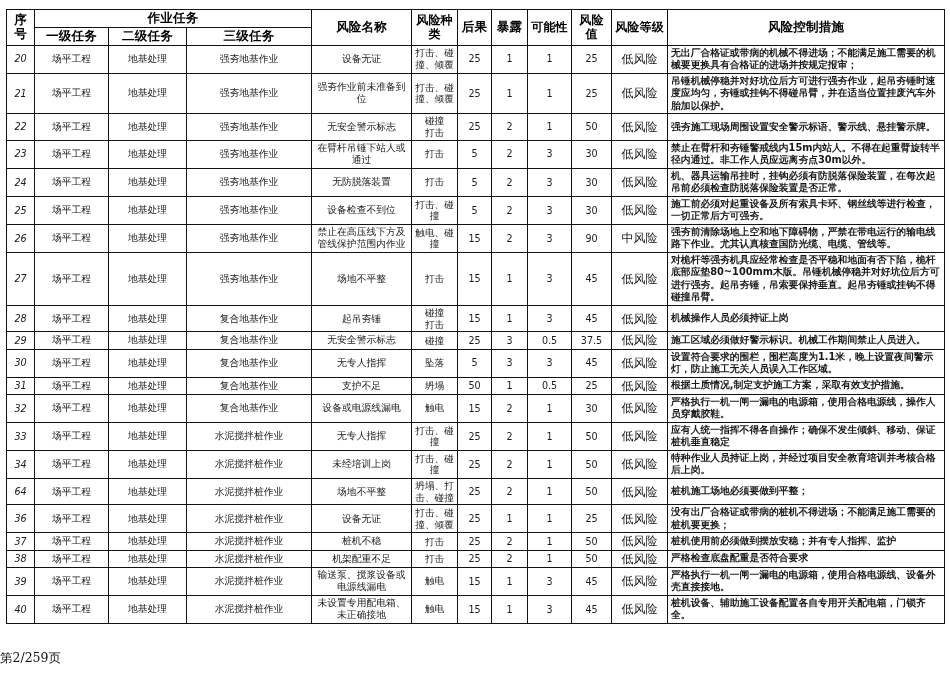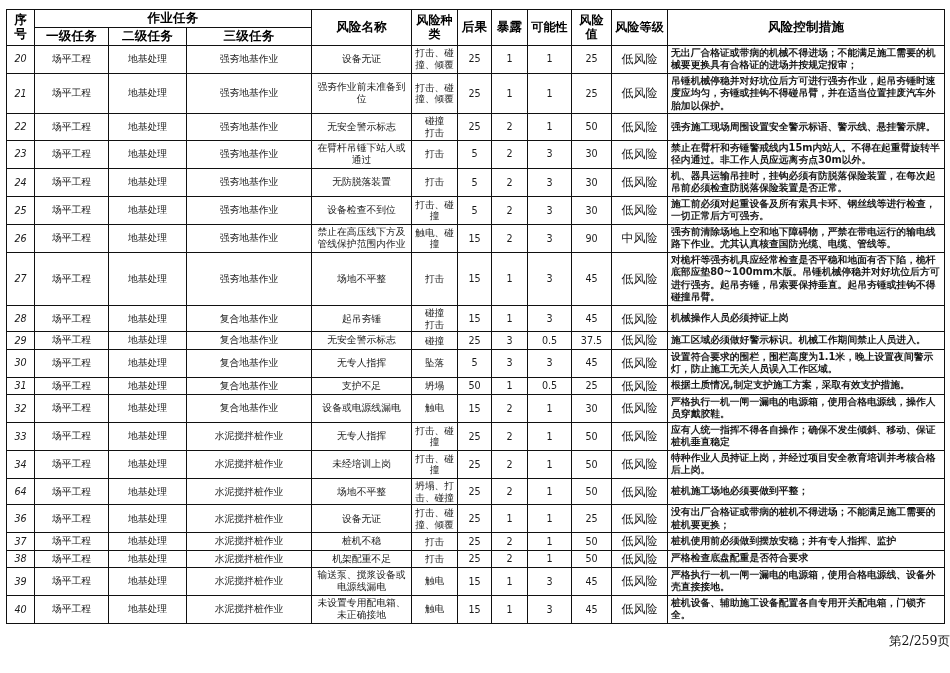--- a/index.html
+++ b/index.html
@@ -79,22 +79,22 @@
   col.c-exp    { width: 36px; }
   col.c-prob   { width: 44px; }
   col.c-val    { width: 40px; }
   col.c-lvl    { width: 56px; }
   col.c-meas   { width: 277px; }
 
   .footer {
     position: absolute;
     left: 0;
     right: 0;
-    bottom: 23px;
-    text-align: right;
+    bottom: 6px;
+    text-align: left;
     font-size: 12.5px;
     color: #111;
     font-family: "DejaVu Serif", "Liberation Serif", serif;
   }
 </style>
 </head>
 <body>
 
 <div id="page">
 

